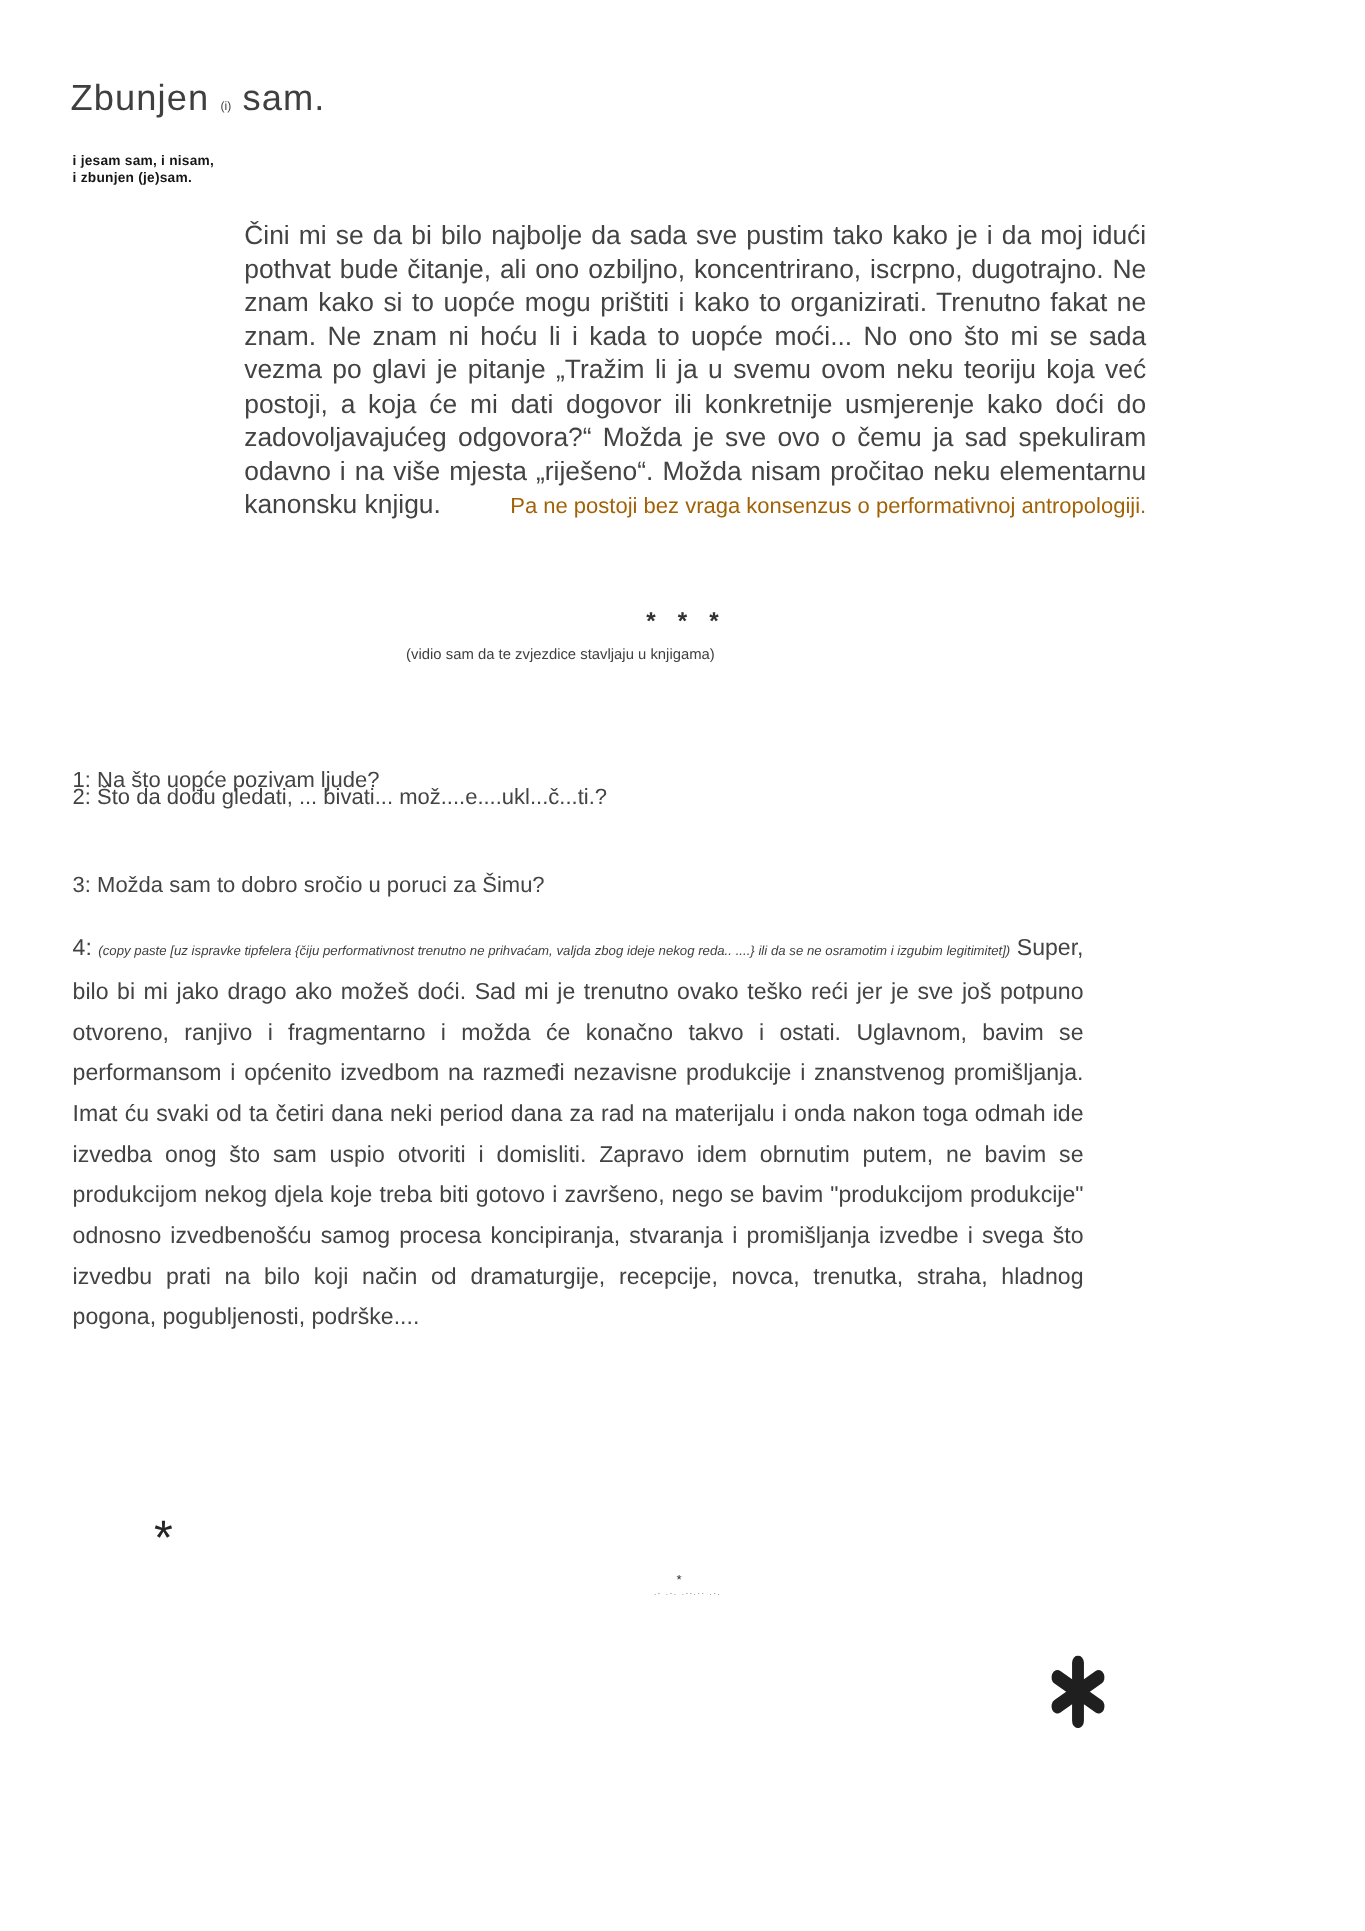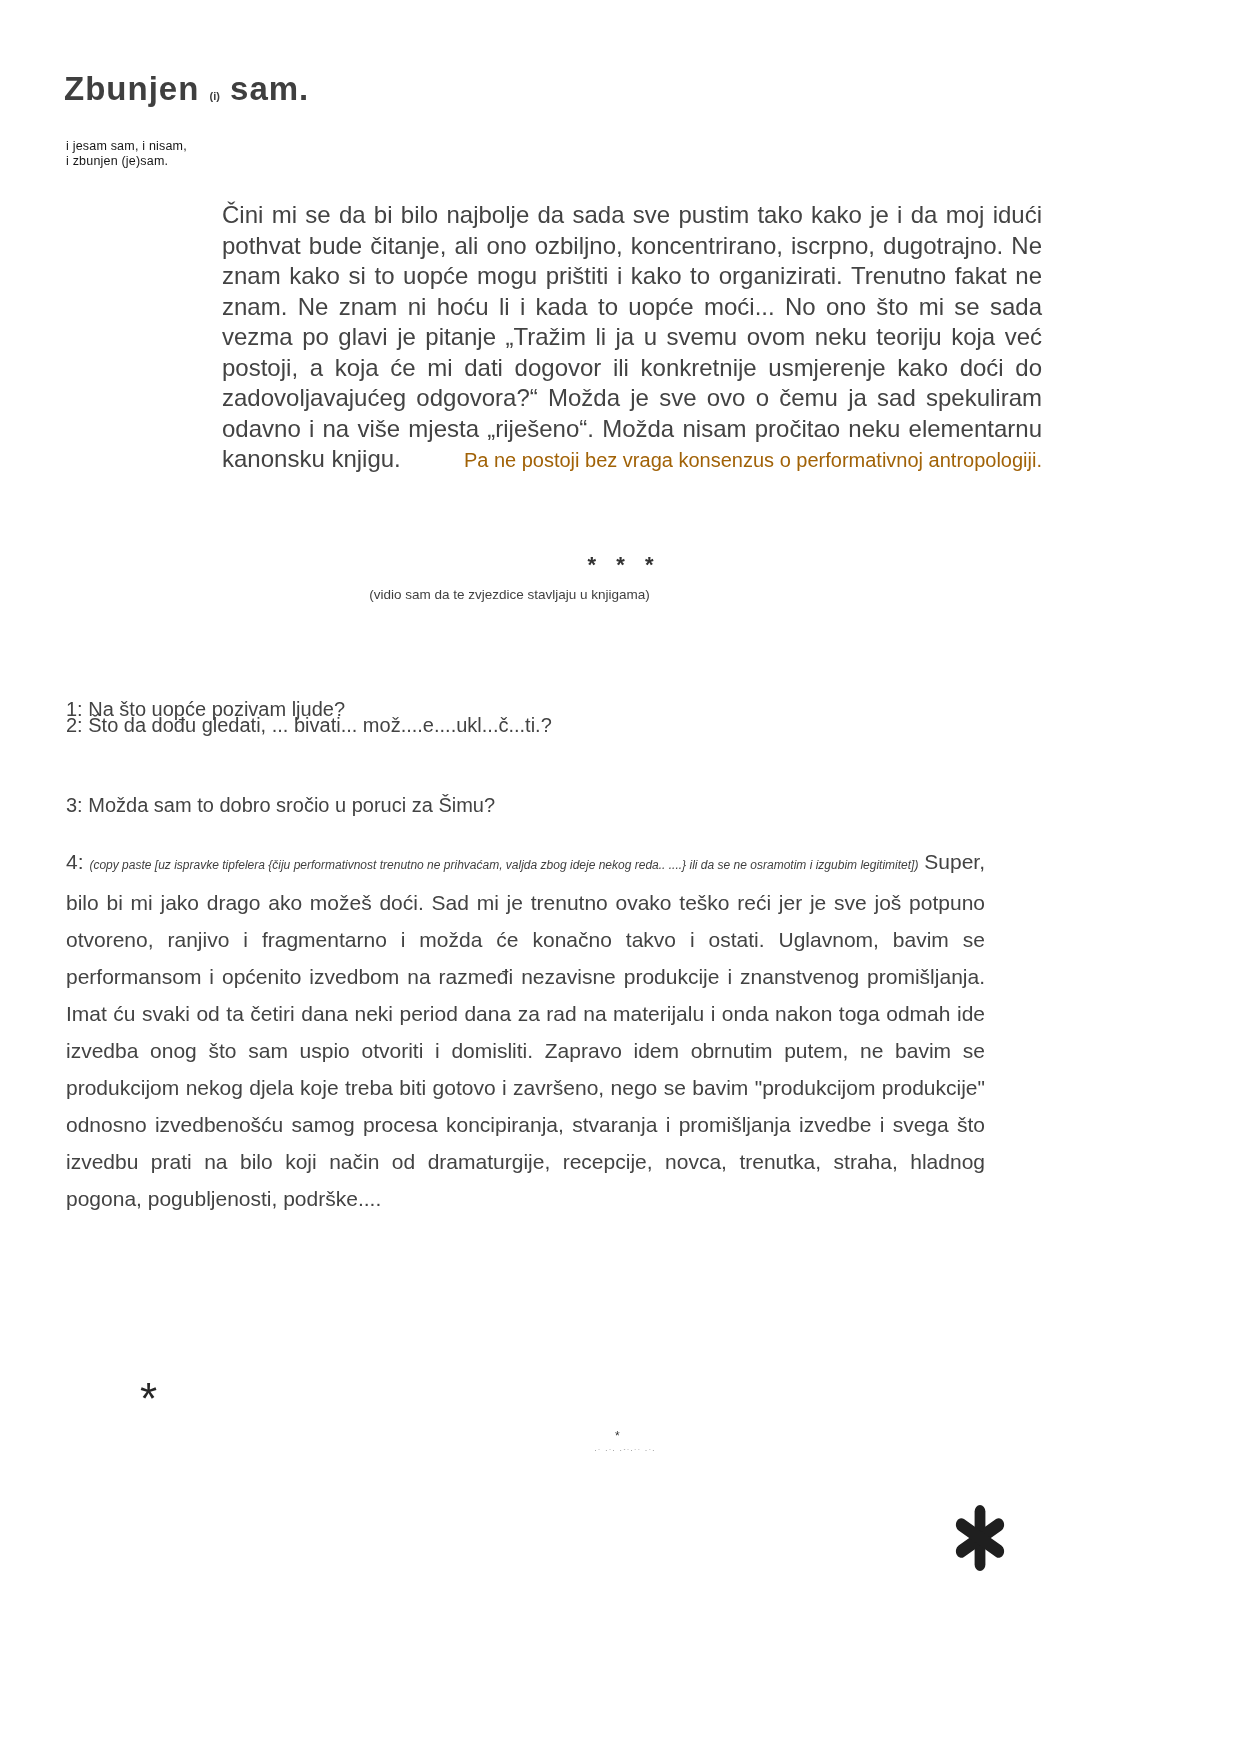--- a/index.html
+++ b/index.html
@@ -8,29 +8,29 @@
     width:1241px;height:1755px;
     background:#ffffff;
     font-family:"Liberation Sans", sans-serif;
     color:#434343;
     overflow:hidden;
   }
   .abs{position:absolute;}
 
   .title{
     left:64px;top:70px;
-    font-size:33px;font-weight:700;
+    font-size:33px;font-weight:400;
     color:#3f3f3f;letter-spacing:1px;
     white-space:nowrap;
   }
   .title-annotation{font-size:11px;letter-spacing:0;}
 
   .epigraph{
     left:66px;top:139px;
-    font-size:12.5px;font-weight:400;
+    font-size:12.5px;font-weight:700;
     line-height:15px;color:#161616;letter-spacing:0.2px;
   }
 
   .intro{
     left:222px;top:200px;width:820px;
     font-size:24px;line-height:30.5px;
     text-align:justify;color:#434343;
   }
 
   .aside-gray{

